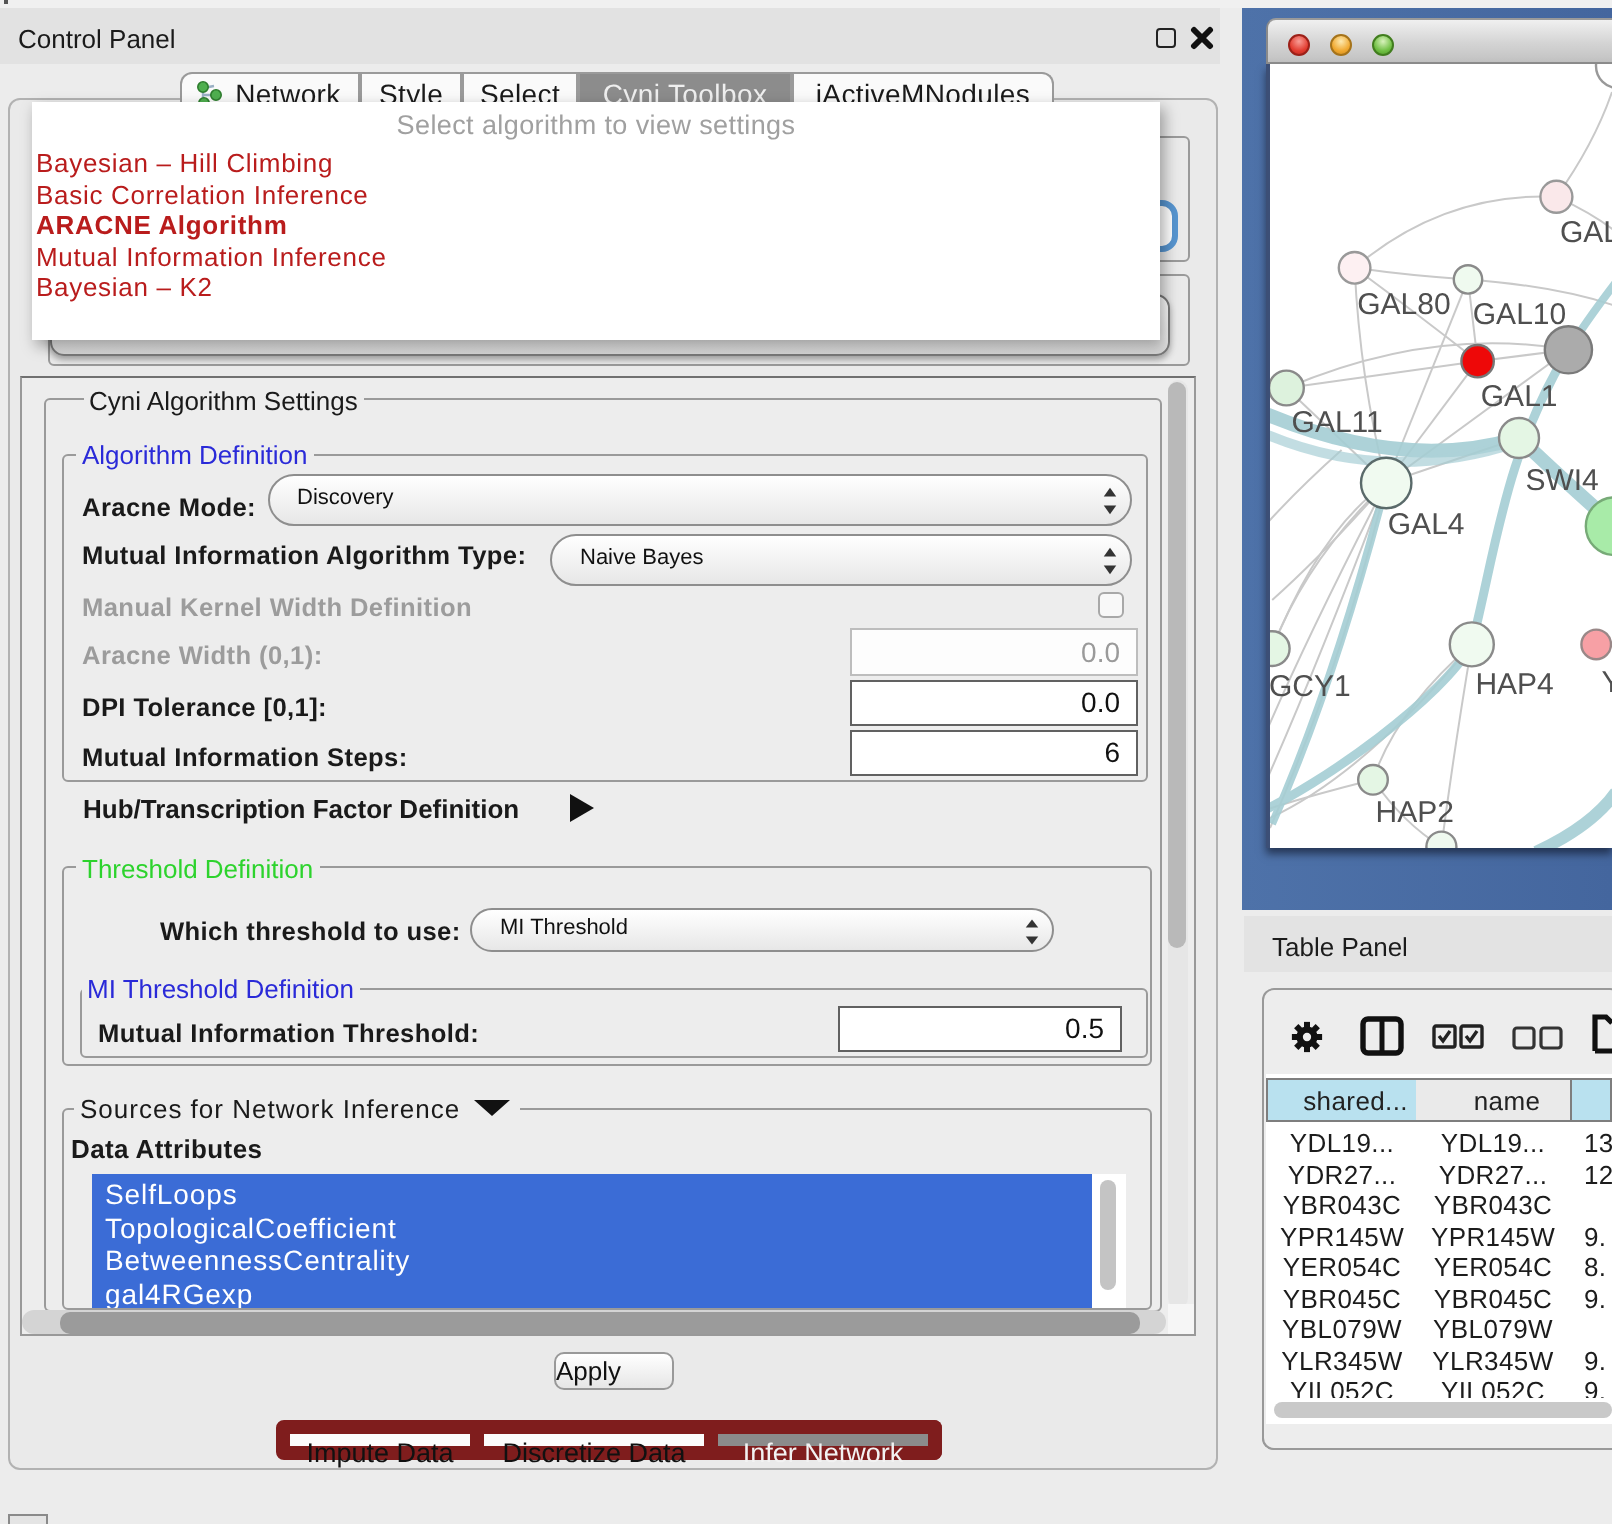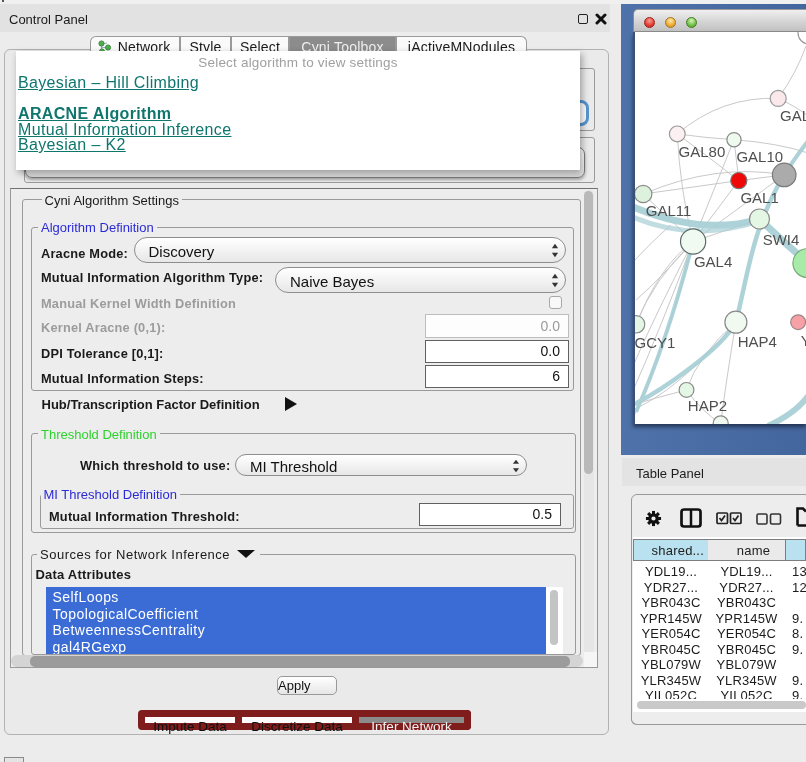--- a/index.html
+++ b/index.html
@@ -23,40 +23,40 @@
 #combo-white { left:25px; top:147px; width:560px; height:31px; border:1px solid #7a7a7a; border-radius:7px; background:linear-gradient(#ffffff,#f2f2f2 70%,#d6d6d6); box-shadow:0 2px 3px rgba(0,0,0,0.3); }
 
 #spane { left:10px; top:188px; width:588px; height:480px; background:#ededed; border:1px solid #999; border-top:1px solid #707070; }
 #vthumb { left:584px; top:191px; width:9px; height:283px; background:#b9b9b9; border-radius:4.5px; }
 #htrack { left:11px; top:655px; width:572px; height:12px; background:#d4d4d4; border-radius:6px; }
 #hthumb { left:30px; top:656px; width:540px; height:11px; background:#9b9b9b; border-radius:5px; }
 
 .gtitle { position:absolute; font-size:13px; background:#ededed; padding:0 3px; white-space:nowrap; }
 .lbl { position:absolute; font-size:12.8px; letter-spacing:0.2px; font-weight:bold; color:#1a1a1a; white-space:nowrap; }
 .lbl.dis { color:#9c9c9c; }
-.combo { position:absolute; border:1px solid #8e8e8e; border-radius:13px; background:linear-gradient(#ffffff,#e7e7e7); font-size:15px; color:#111; }
+.combo { position:absolute; border:1px solid #8e8e8e; border-radius:13px; background:linear-gradient(#ffffff,#e7e7e7); font-size:11px; color:#111; }
 .combo .ct { position:absolute; left:14px; top:5px; }
 .combo .ar { position:absolute; right:6px; top:4px; width:8px; }
 .inp { position:absolute; background:#fff; border:1px solid #616161; font-size:14px; color:#111; text-align:right; padding-right:8px; }
 .inp.dis { border:1px solid #bdbdbd; color:#9a9a9a; background:#fdfdfd; }
 .tri-r { display:inline-block; width:0; height:0; border-left:12px solid #111; border-top:7.5px solid transparent; border-bottom:7.5px solid transparent; }
 .tri-d { display:inline-block; width:0; height:0; border-top:8px solid #111; border-left:9.5px solid transparent; border-right:9.5px solid transparent; }
 
 #dlist { left:45.5px; top:587px; width:517.5px; height:66.5px; background:#fff; overflow:hidden; }
 #dlist .sel { position:absolute; left:0; top:0; width:500.5px; height:67px; background:#3b6cd6; }
 #dlist .it { position:absolute; left:7px; font-size:14px; letter-spacing:0.45px; color:#fff; }
 #dlist .th { position:absolute; left:504.5px; top:3px; width:8px; height:55px; background:#c4c4c4; border-radius:4px; }
 
 #apply { left:277px; top:676px; width:60px; height:19px; border:1px solid #999; border-radius:5px; background:linear-gradient(#ffffff,#e6e6e6); font-size:13px; color:#111; line-height:17px; }
 .btab { position:absolute; top:710px; height:20px; background:#fcfcfc; border:7px solid #7f1d1d; font-size:13.5px; color:#111; text-align:center; line-height:19px; }
 .btab.sel { background:#8b8b8b; color:#f2f2f2; }
 
 #popup { left:16px; top:51px; width:564px; height:119px; background:#fff; box-shadow:2px 3px 7px rgba(0,0,0,0.35); }
 #popup .prompt { position:absolute; left:0; top:4px; width:100%; text-align:center; font-size:13.5px; letter-spacing:0.2px; color:#a0a0a0; }
-#popup .pi { position:absolute; left:2px; font-size:16px; letter-spacing:0.35px; color:#0f766e; white-space:nowrap;text-decoration:underline; }
+#popup .pi { position:absolute; left:2px; font-size:13px; letter-spacing:0.35px; color:#b91c1c; white-space:nowrap; }
 
 #bluebg { left:621px; top:4px; width:185px; height:451px; background:linear-gradient(90deg,#4e72a9,#44669e); }
 #netwin-tb { left:633px; top:9px; width:173px; height:23px; background:linear-gradient(#f0f0f0,#d4d4d4 55%,#c2c2c2); border-top-left-radius:5px; border-left:1px solid #8a8a8a; border-top:1px solid #9a9a9a; border-bottom:1px solid #8e8e8e; }
 .light { position:absolute; top:6.5px; width:11px; height:11px; border-radius:50%; }
 #canvas { left:633px; top:32px; width:173px; height:392px; background:#fff; border-left:2px solid #3c4f76; box-shadow:0 3px 4px rgba(0,0,10,0.5); }
 #tp-bar { left:622px; top:458px; width:184px; height:28px; background:#e3e3e3; }
 #tp-title { left:636px; top:466px; font-size:13px; color:#1c1c1c; }
 #tp-box { left:631px; top:494px; width:180px; height:231px; background:#ededed; border:1px solid #999; border-radius:6px; }
 #tbl { left:633px; top:539px; width:173px; height:160px; background:#fff; overflow:hidden; }
 .hcell { position:absolute; top:0; height:22px; border:1px solid #7e7e7e; font-size:13px; letter-spacing:0.2px; color:#222; text-align:center; line-height:21px; }
@@ -113,21 +113,21 @@
     <div class="lbl" style="left:41px; top:270px;">Mutual Information Algorithm Type:</div>
     <div class="combo" style="left:275px; top:267px; width:291px; height:26px;">
         <span class="ct">Naive Bayes</span>
         <svg class="ar" width="9" height="17" viewBox="0 0 9 17">
           <path d="M4.5 1 L8 6 L1 6 Z" fill="#333"></path>
           <path d="M4.5 16 L8 11 L1 11 Z" fill="#333"></path>
         </svg>
       </div>
     <div class="lbl dis" style="left:41px; top:296px;">Manual Kernel Width Definition</div>
     <div class="abs" style="left:549px; top:296px; width:13px; height:13px; border:1px solid #a8a8a8; border-radius:3px; background:#f8f8f8;"></div>
-    <div class="lbl dis" style="left:41px; top:320px;">Kernel Aracne (0,1):</div>
+    <div class="lbl dis" style="left:41px; top:320px;">Aracne Width (0,1):</div>
     <div class="inp dis" style="left:425px; top:314px; width:144px; height:24px; line-height:22px; font-size:14px;">0.0</div>
     <div class="lbl" style="left:41px; top:346px;">DPI Tolerance [0,1]:</div>
     <div class="inp" style="left:425px; top:340px; width:144px; height:23px; line-height:21px;">0.0</div>
     <div class="lbl" style="left:41px; top:371px;">Mutual Information Steps:</div>
     <div class="inp" style="left:425px; top:365px; width:144px; height:23px; line-height:21px;">6</div>
     <div class="lbl" style="left:41.5px; top:397px; font-size:13px; letter-spacing:0;">Hub/Transcription Factor Definition</div>
     <div class="abs tri-r" style="left:285px; top:397px;"></div>
     <div class="gbox" style="left:31px; top:433px; width:545px; height:100px;"></div>
     <div class="gtitle" style="left:38px; top:427px; color:#2dd32d;">Threshold Definition</div>
     <div class="lbl" style="left:80px; top:458px;">Which threshold to use:</div>
@@ -163,20 +163,21 @@
   <div class="abs" id="hthumb"></div>
   <div class="abs" id="apply">Apply</div>
   <div id="btabs">
     <div class="btab" style="left:138px; width:104px; border-radius:4px 0 0 4px;">Impute Data</div>
     <div class="btab" style="left:242px; width:117px; border-left:none;">Discretize Data</div>
     <div class="btab sel" style="left:359px; width:112px; border-left:none; border-radius:0 4px 4px 0;">Infer Network</div>
   </div>
   <div id="popup" class="abs">
     <div class="prompt">Select algorithm to view settings</div>
     <div class="pi" style="top:23px;">Bayesian – Hill Climbing</div>
+    <div class="pi" style="top:38.5px;">Basic Correlation Inference</div>
     <div class="pi" style="top:54px; font-weight:bold;">ARACNE Algorithm</div>
     <div class="pi" style="top:69.5px;">Mutual Information Inference</div>
     <div class="pi" style="top:85px;">Bayesian – K2</div>
   </div>
 
   <div class="abs" id="bluebg"></div>
   <div class="abs" id="netwin-tb">
     <div class="light" style="left:10px; background:radial-gradient(circle at 50% 30%, #f89d96, #e23c30 62%, #bb251c); border:1px solid #9c2018;"></div>
     <div class="light" style="left:31px; background:radial-gradient(circle at 50% 30%, #fdeab0, #f0a82f 62%, #cd8a1d); border:1px solid #a5731a;"></div>
     <div class="light" style="left:52px; background:radial-gradient(circle at 50% 30%, #d8f2bc, #6fbf43 62%, #4e9827); border:1px solid #417d1e;"></div>

